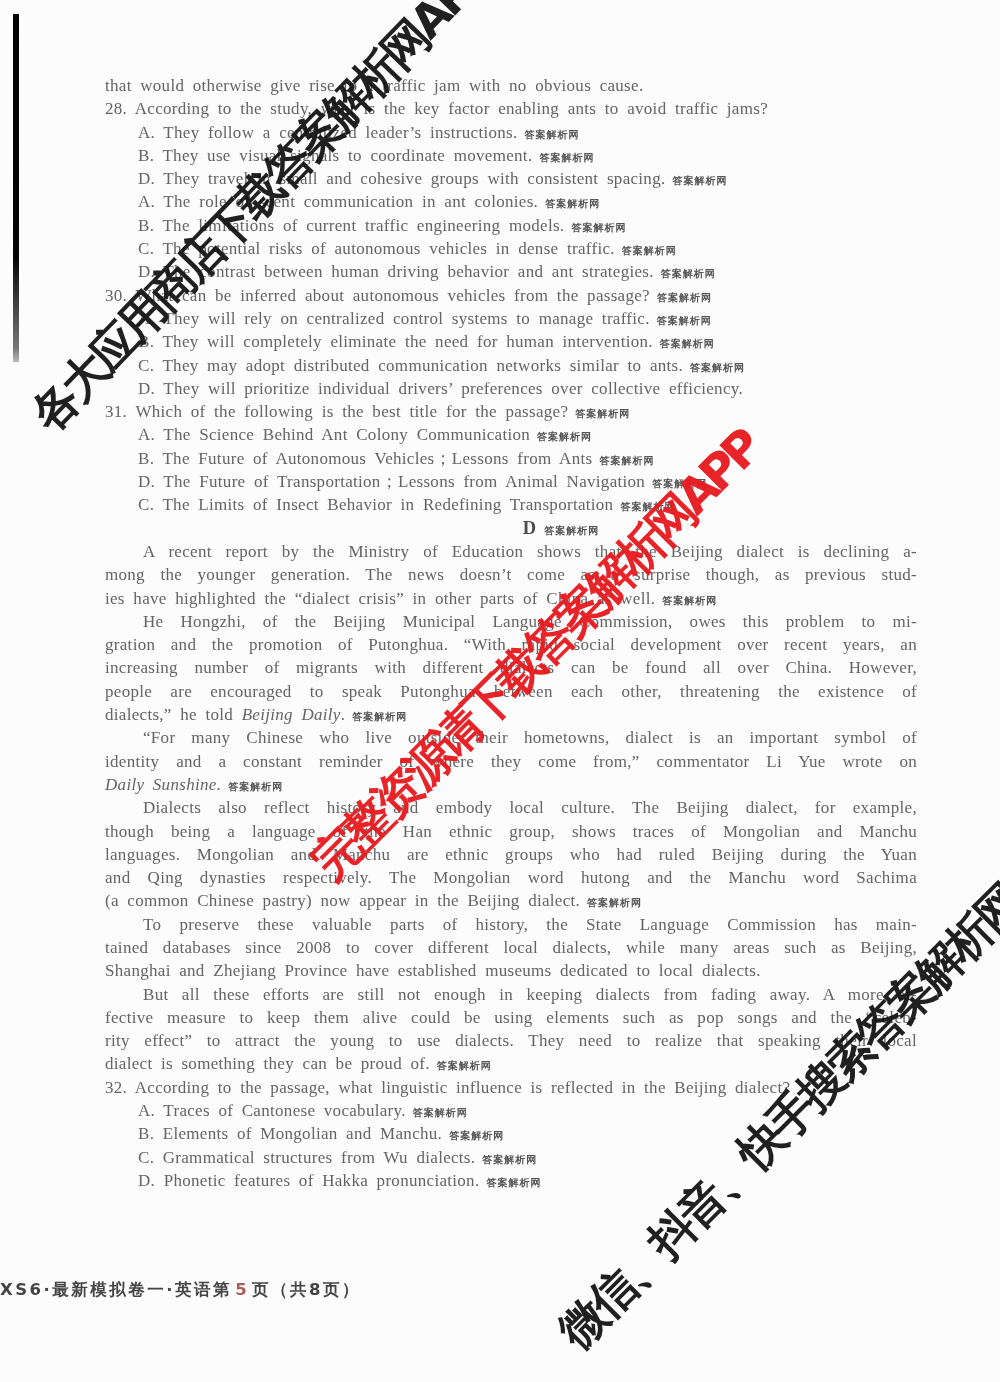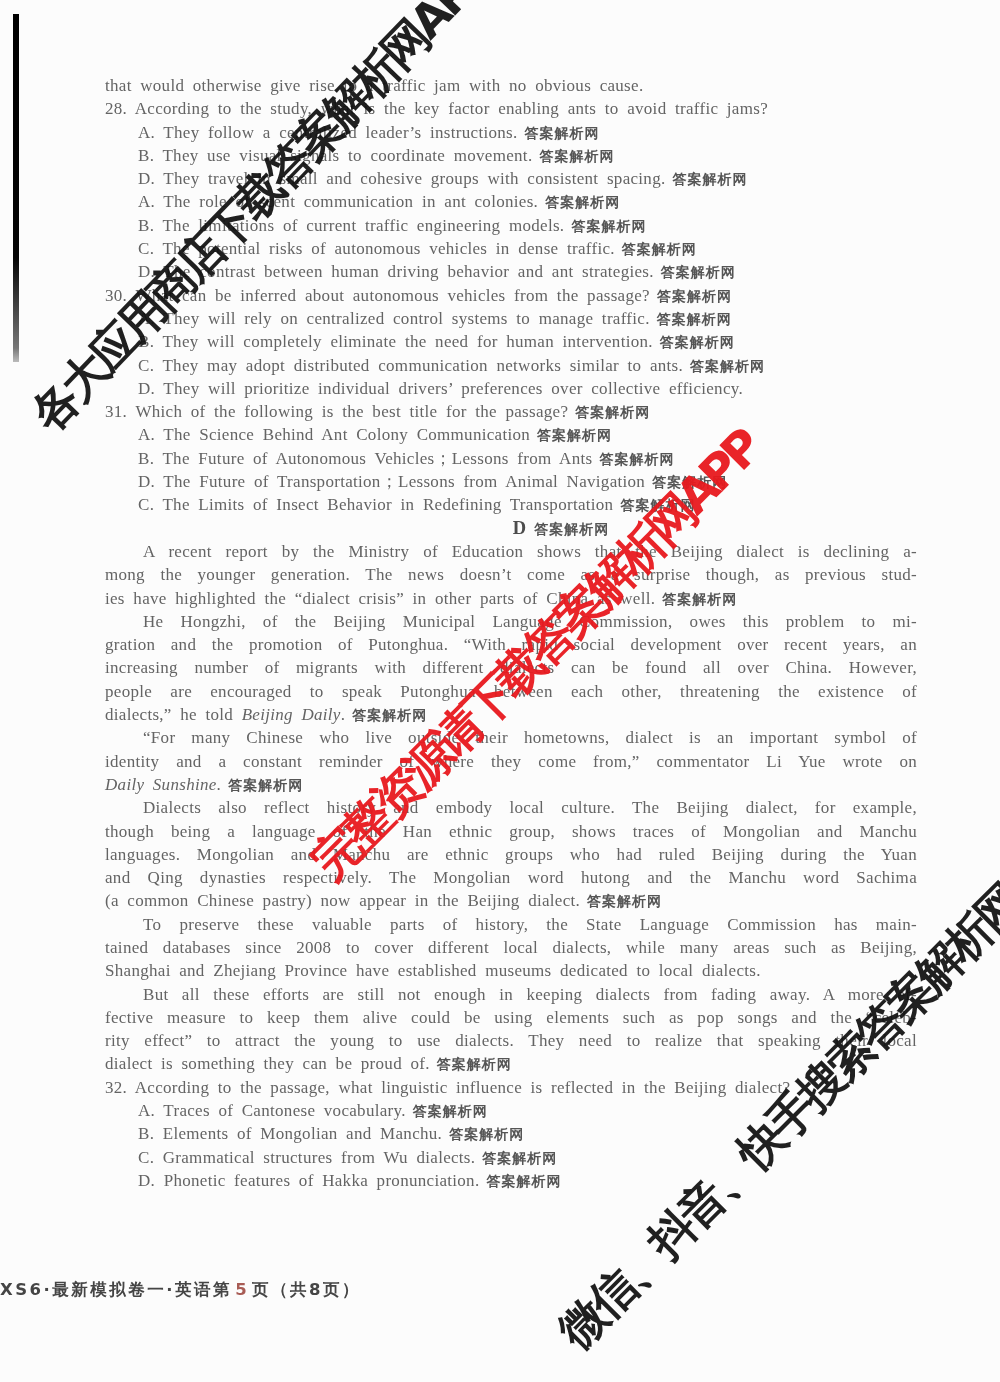--- a/index.html
+++ b/index.html
@@ -17,21 +17,21 @@
   }
   .line{height:23.3px;line-height:23.3px;overflow:visible;white-space:nowrap;}
   .opt{padding-left:33px;}
   .ind{text-indent:38px;}
   .j{white-space:normal;word-spacing:0;text-align:justify;text-align-last:justify;overflow:hidden;}
   .center{text-align:center;padding-left:100px;white-space:nowrap;}
   .i{font-style:italic;}
   .b{font-weight:700;font-size:18.5px;color:#4c4c4c;letter-spacing:1px;}
   .sfx{
     font-family:"DejaVu Sans",sans-serif;font-weight:700;
-    font-size:14px;color:#555555;letter-spacing:1px;margin-left:7px;
+    font-size:10px;color:#555555;letter-spacing:1px;margin-left:7px;
     word-spacing:0;
   }
   
   .wm{
     position:absolute;white-space:nowrap;
     font-family:"DejaVu Sans",sans-serif;font-weight:900;
     transform-origin:0 0;pointer-events:none;
   }
   .wm1{left:18px;top:402px;font-size:46px;letter-spacing:-4px;transform:rotate(-46deg);opacity:.93;}
   .wm2{left:298px;top:848px;font-size:48px;letter-spacing:-5px;transform:rotate(-45deg);opacity:.95;}

